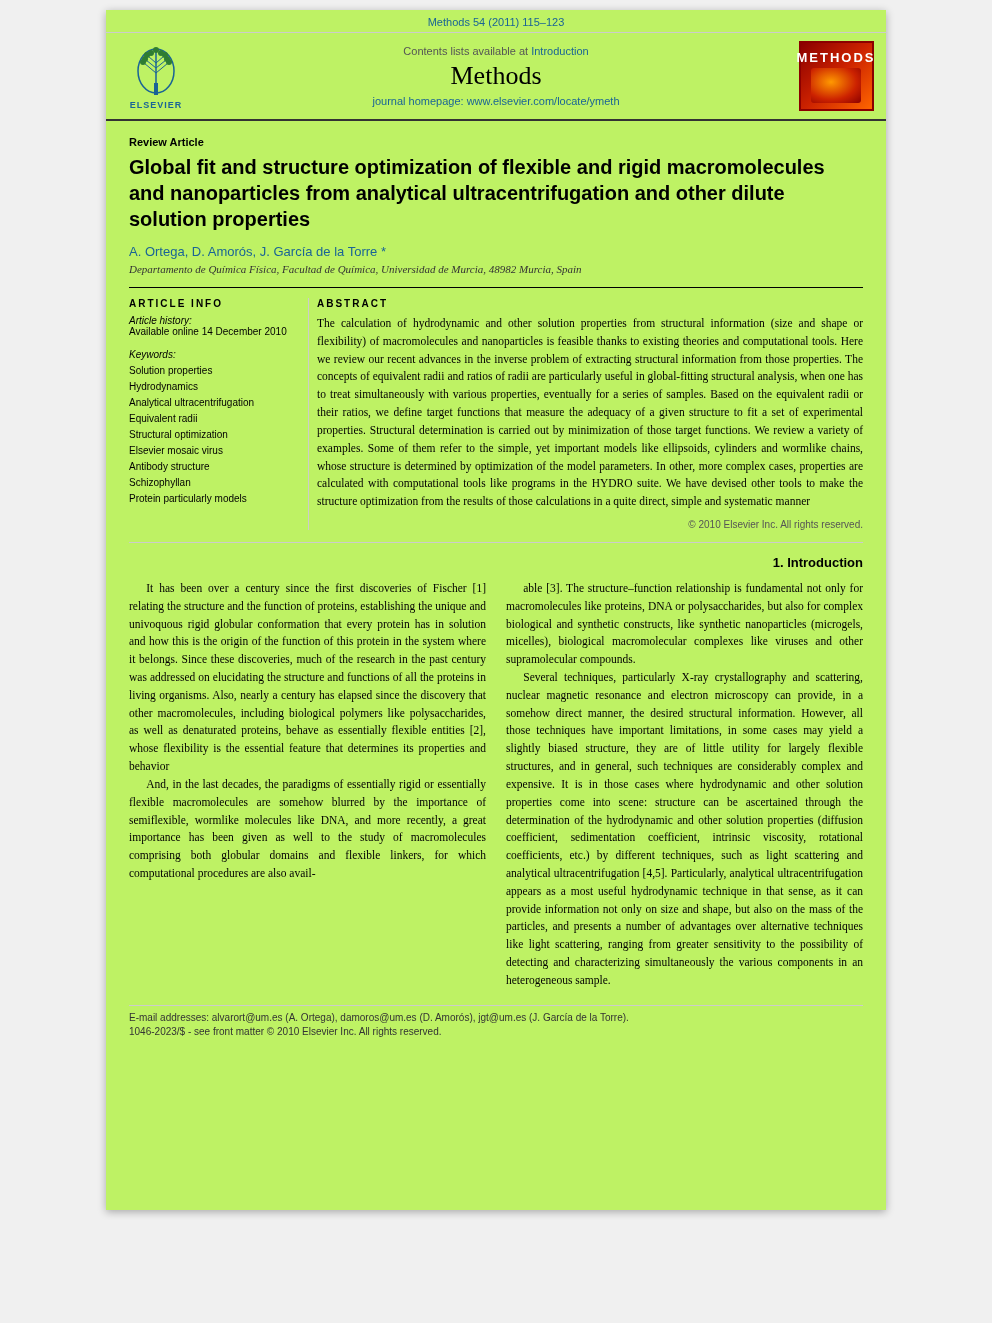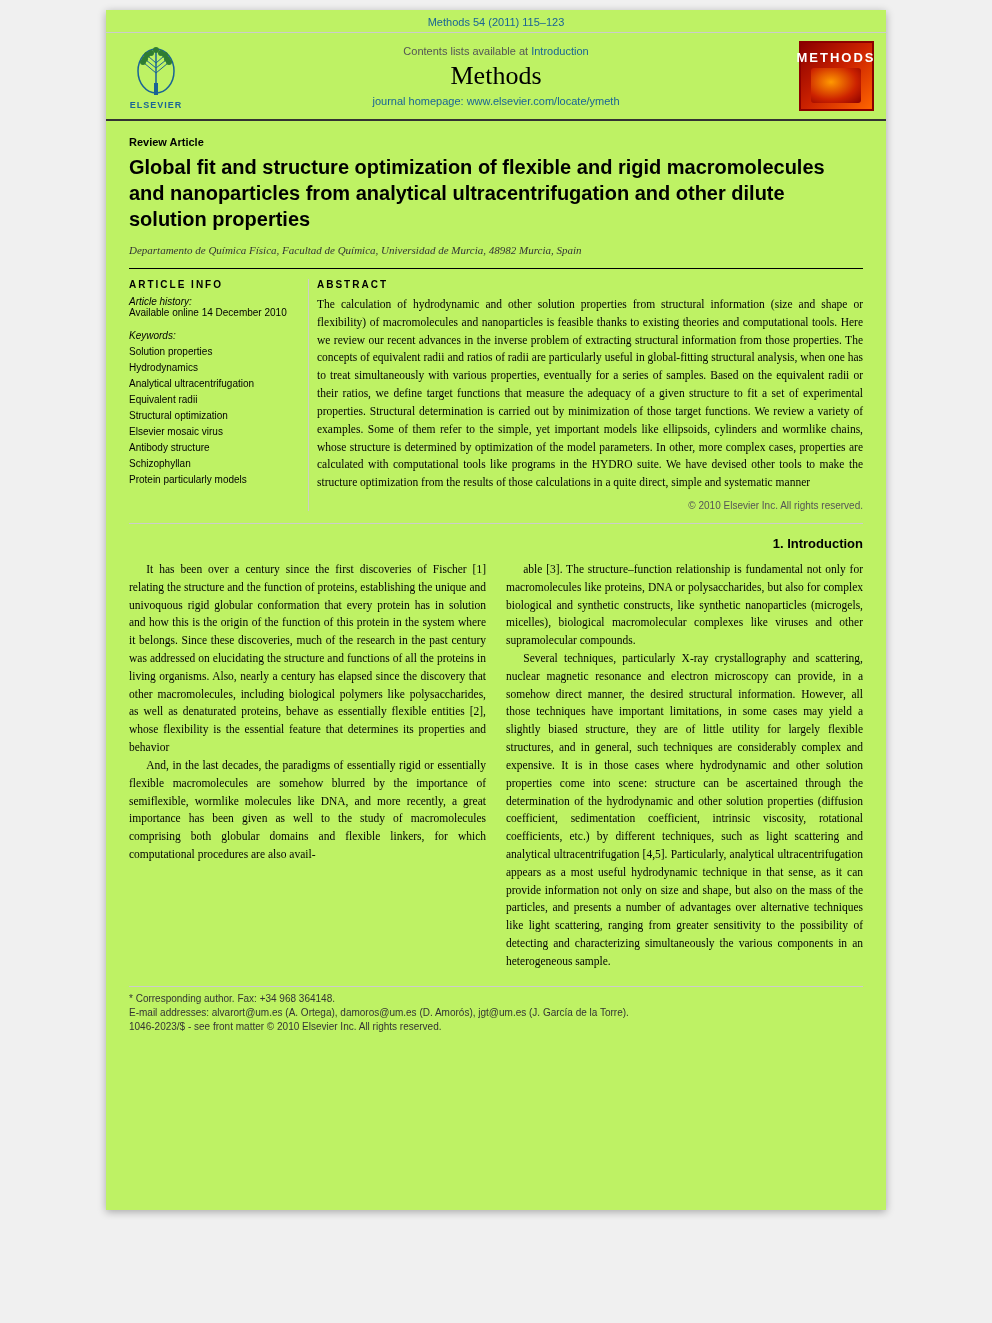--- a/index.html
+++ b/index.html
@@ -287,20 +287,21 @@
       </div>
     </div>
   </div>
 
   <div class="content-area">
 
     <div class="review-article-label">Review Article</div>
 
     <div class="article-title">Global fit and structure optimization of flexible and rigid macromolecules and nanoparticles from analytical ultracentrifugation and other dilute solution properties</div>
 
+    <div class="authors">A. Ortega, D. Amorós, J. García de la Torre *</div>
 
     <div class="affiliation">Departamento de Química Física, Facultad de Química, Universidad de Murcia, 48982 Murcia, Spain</div>
 
     <div class="two-col">
 
       <div class="left-col">
         <div class="section-heading">ARTICLE INFO</div>
 
         <div class="article-history">
           <div class="label">Article history:</div>
@@ -344,20 +345,19 @@
       <div class="body-right">
         <div id="section1-right-container">
             <p class="body-text indent">able [3]. The structure–function relationship is fundamental not only for macromolecules like proteins, DNA or polysaccharides, but also for complex biological and synthetic constructs, like synthetic nanoparticles (microgels, micelles), biological macromolecular complexes like viruses and other supramolecular compounds.</p>
             <p class="body-text indent">Several techniques, particularly X-ray crystallography and scattering, nuclear magnetic resonance and electron microscopy can provide, in a somehow direct manner, the desired structural information. However, all those techniques have important limitations, in some cases may yield a slightly biased structure, they are of little utility for largely flexible structures, and in general, such techniques are considerably complex and expensive. It is in those cases where hydrodynamic and other solution properties come into scene: structure can be ascertained through the determination of the hydrodynamic and other solution properties (diffusion coefficient, sedimentation coefficient, intrinsic viscosity, rotational coefficients, etc.) by different techniques, such as light scattering and analytical ultracentrifugation [4,5]. Particularly, analytical ultracentrifugation appears as a most useful hydrodynamic technique in that sense, as it can provide information not only on size and shape, but also on the mass of the particles, and presents a number of advantages over alternative techniques like light scattering, ranging from greater sensitivity to the possibility of detecting and characterizing simultaneously the various components in an heterogeneous sample.</p>
           </div>
       </div>
     </div>
 
     <div class="footnote-area">
       <div id="footnotes-container">
-          <p>* Corresponding author. Fax: +34 968 364148.</p>
           <p>E-mail addresses: alvarort@um.es (A. Ortega), damoros@um.es (D. Amorós), jgt@um.es (J. García de la Torre).</p>
           <p>1046-2023/$ - see front matter © 2010 Elsevier Inc. All rights reserved.</p>
         </div>
     </div>
 
   </div>
 </div>
 
 </body></html>

